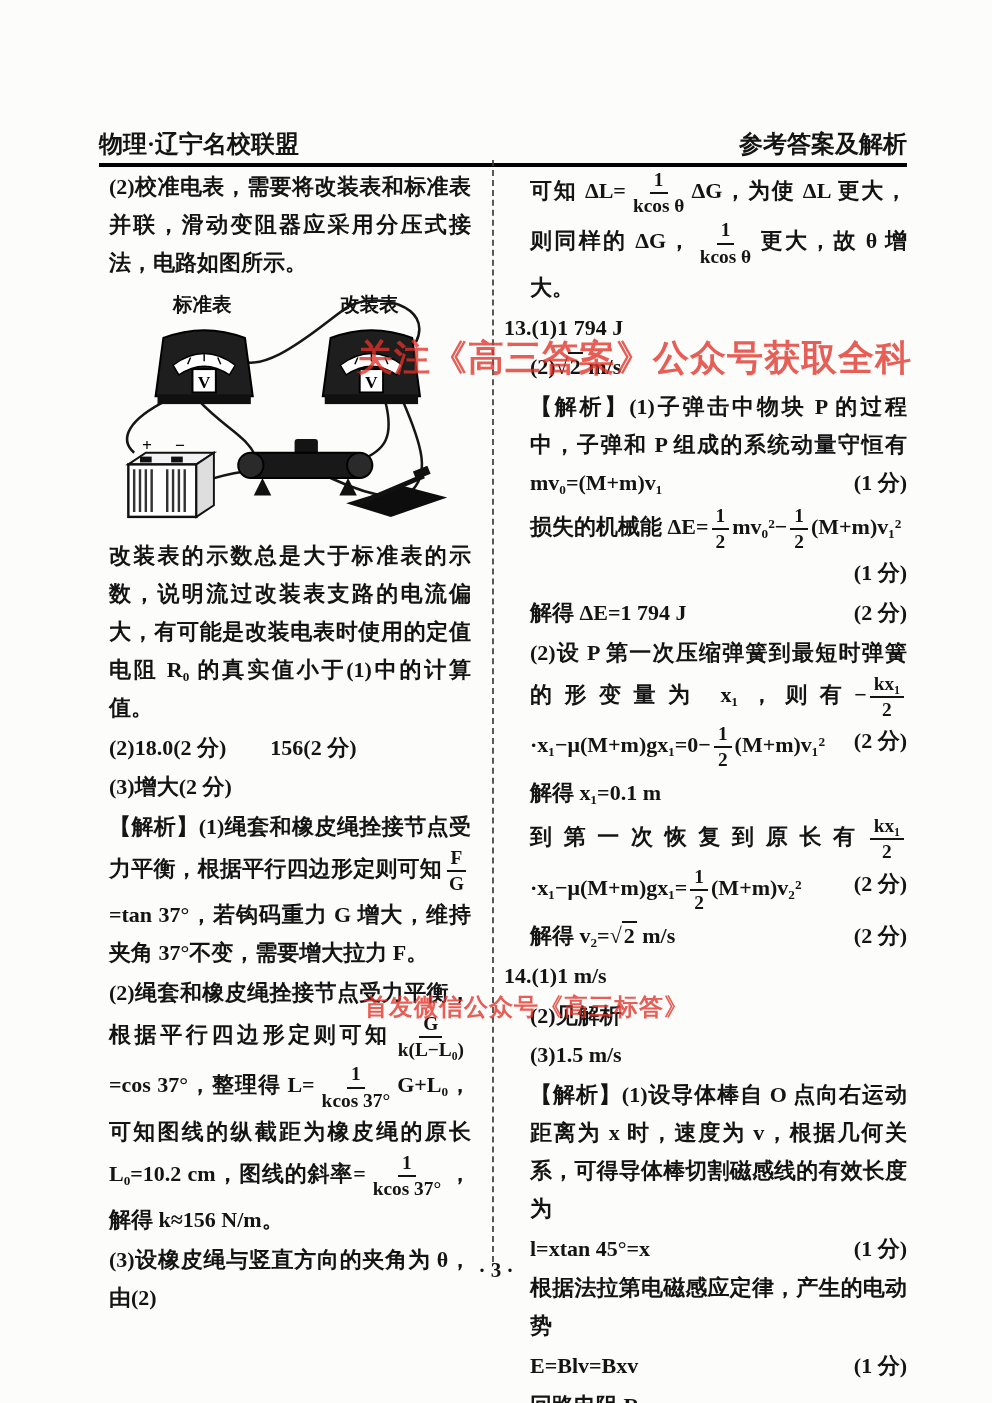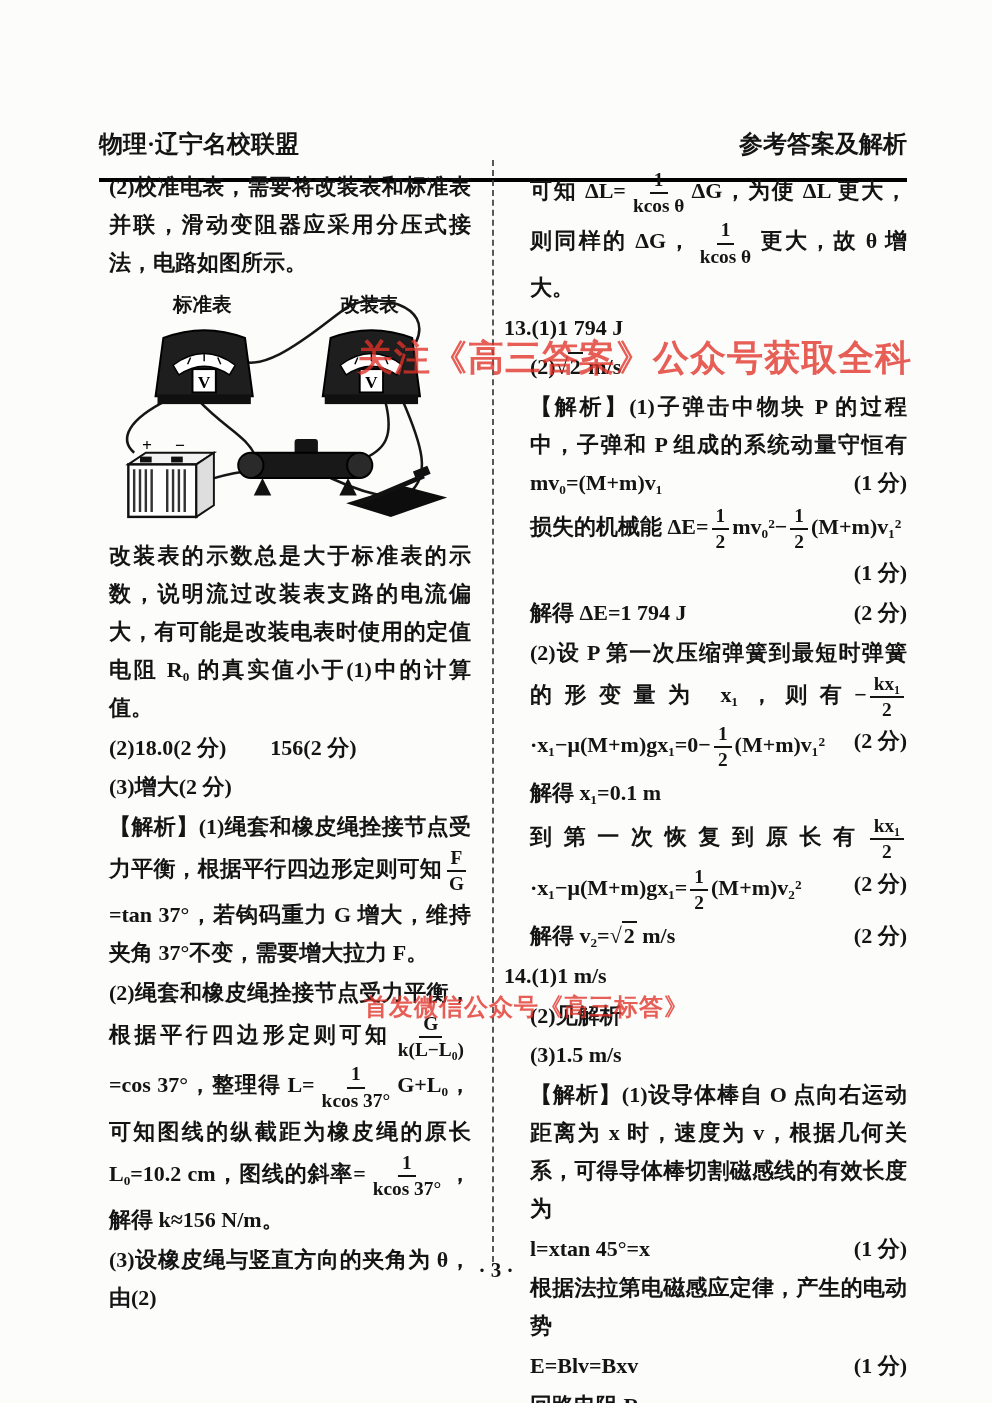--- a/index.html
+++ b/index.html
@@ -1,20 +1,20 @@
 <!DOCTYPE html>
 <html><head>
 <meta charset="utf-8">
 <style>
   html,body{margin:0;padding:0;background:#ffffff;}
   .page{position:relative;width:992px;height:1403px;background:#fcfcfb;overflow:hidden;
         font-family:"Liberation Serif","DejaVu Serif",serif;color:#141414;font-weight:700;}
   
   .hdr{position:absolute;left:99px;top:128px;width:808px;display:flex;justify-content:space-between;
-       align-items:flex-end;border-bottom:4px solid #000;padding-bottom:18px;font-size:24px;}
+       align-items:flex-end;border-bottom:4px solid #000;padding-bottom:3px;font-size:24px;}
   
   .col{position:absolute;top:166px;font-size:22px;line-height:1.72;text-align:justify;}
   #lc{left:83px;width:388px;}
   #rc-wrap{left:504px;width:403px;}
   .divider{position:absolute;left:492px;top:160px;height:1102px;border-left:2px dashed #3c3c3c;opacity:.85;}
   .tblock{margin:2px 0;}
   .tblock.num{margin-left:0;}
   .tblock.ind{margin-left:26px;}
   .tblock::after{content:"";display:block;clear:both;}
   .score{float:right;}

